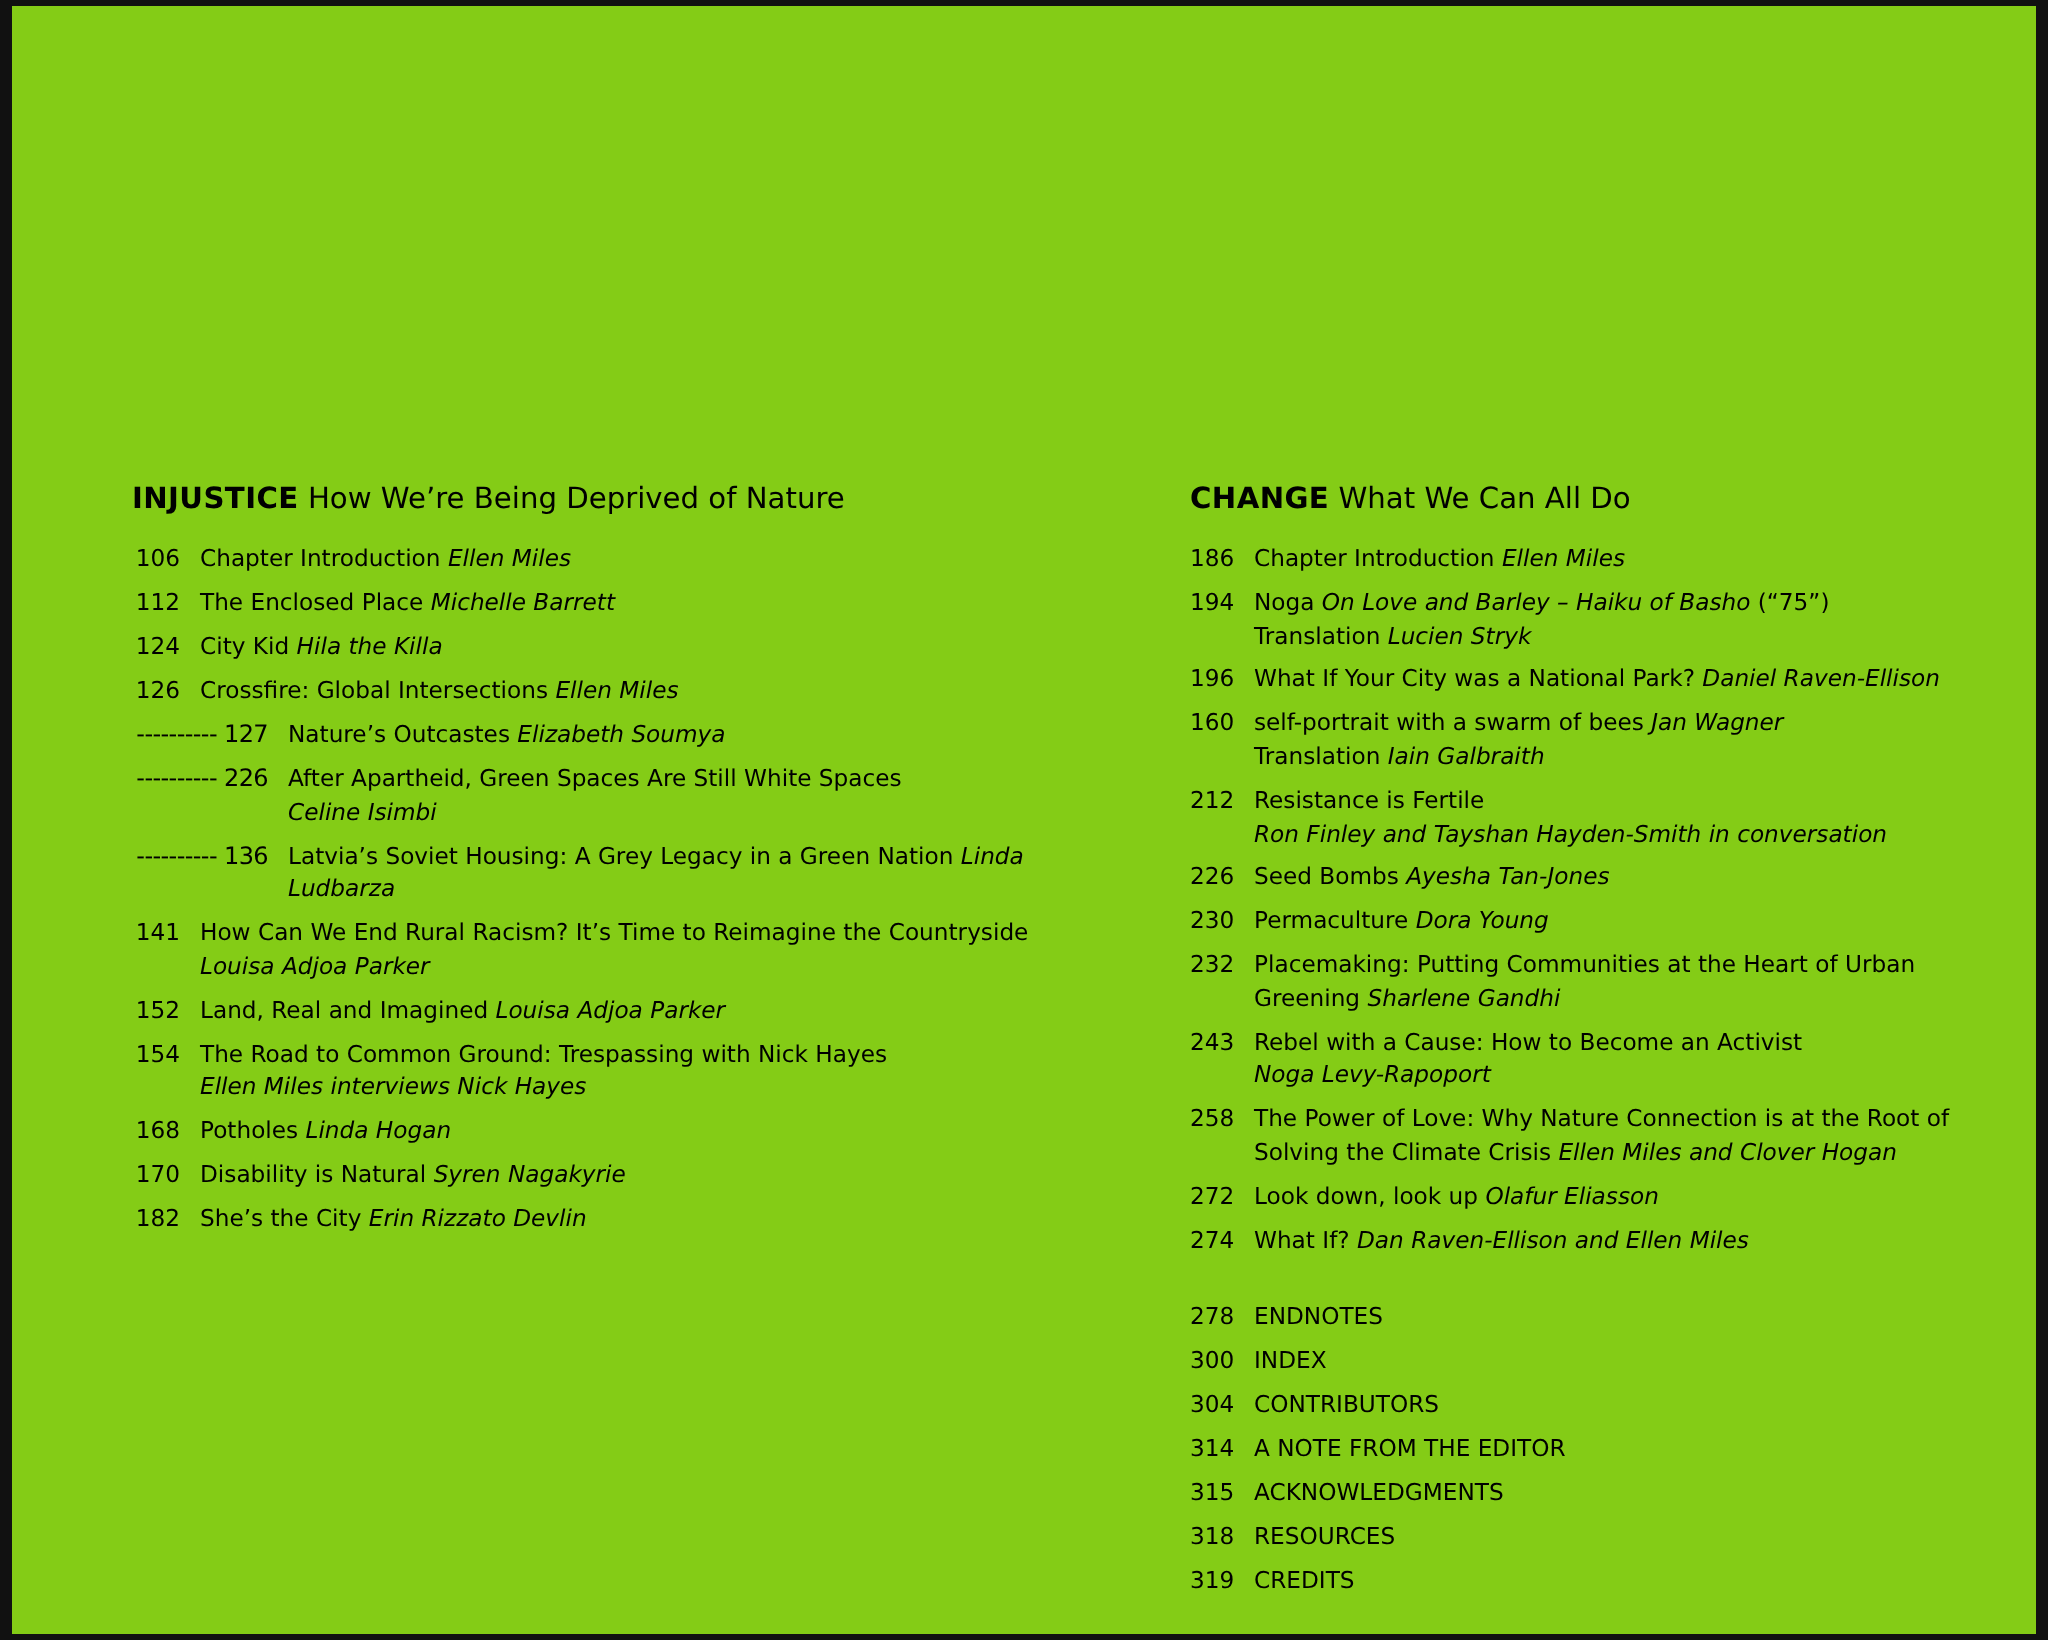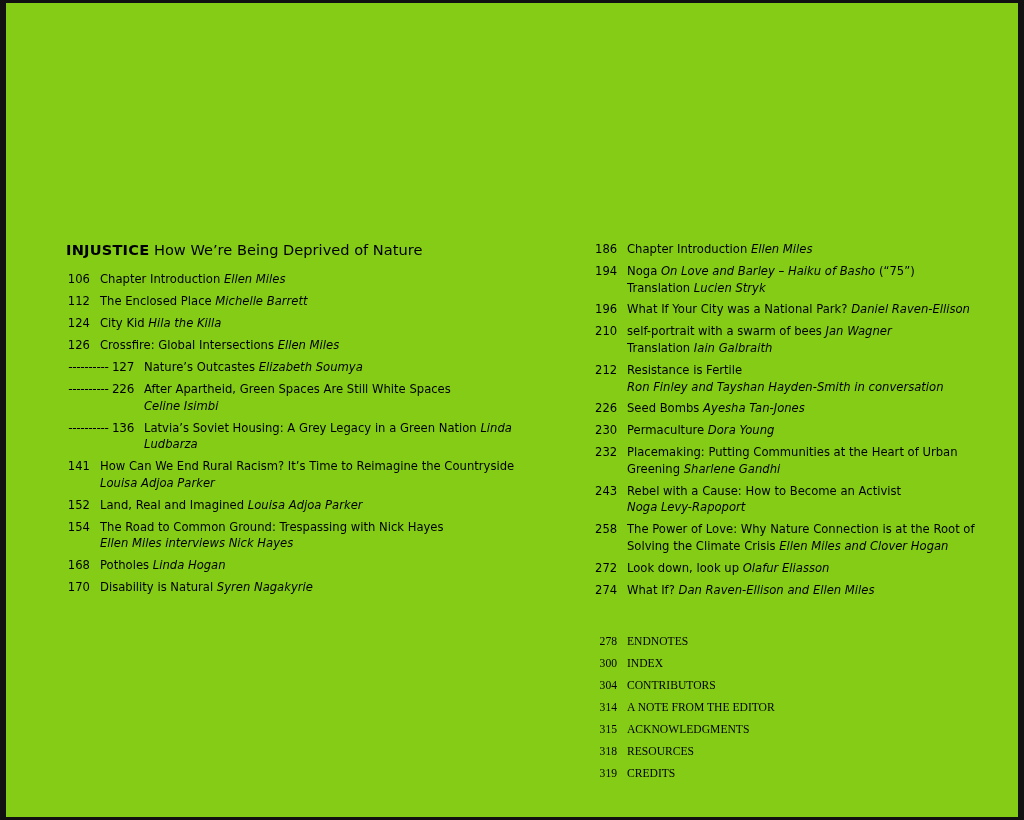--- a/index.html
+++ b/index.html
@@ -82,22 +82,21 @@
     letter-spacing: -0.3px;
     font-size: 12px;
   }
   .title {
     flex: 1 1 auto;
   }
   .title i {
     font-style: italic;
   }
   .backmatter {
-    margin-top: 36px;
-    font-family: Liberation Serif, serif;
+    margin-top: 22px;
   }
   .backmatter .entry {
     margin-bottom: 5.2px;
   }
 </style>
 </head>
 <body>
 
 <div class="page">
   <div class="spread">
@@ -149,38 +148,46 @@
         <span class="title"><span>The Road to Common Ground: Trespassing with Nick Hayes</span><br><i>Ellen Miles interviews Nick Hayes</i></span>
       </div>
       <div class="entry">
         <span class="num">168</span>
         <span class="title"><span>Potholes </span><i>Linda Hogan</i></span>
       </div>
       <div class="entry">
         <span class="num">170</span>
         <span class="title"><span>Disability is Natural </span><i>Syren Nagakyrie</i></span>
       </div>
+      <div class="entry">
+        <span class="num">182</span>
+        <span class="title"><span>She’s the City </span><i>Erin Rizzato Devlin</i></span>
+      </div>
     </div>
 
     <div class="col col-right">
+      <div class="section-head">
+        <span class="bold">CHANGE</span>
+        <span class="rest">What We Can All Do</span>
+      </div>
 
       <div class="entry">
         <span class="num">186</span>
         <span class="title"><span>Chapter Introduction </span><i>Ellen Miles</i></span>
       </div>
       <div class="entry">
         <span class="num">194</span>
         <span class="title"><span>Noga </span><i>On Love and Barley – Haiku of Basho</i><span> (“75”)</span><br><span>Translation </span><i>Lucien Stryk</i></span>
       </div>
       <div class="entry">
         <span class="num">196</span>
         <span class="title"><span>What If Your City was a National Park? </span><i>Daniel Raven-Ellison</i></span>
       </div>
       <div class="entry">
-        <span class="num">210</span>
+        <span class="num">160</span>
         <span class="title"><span>self-portrait with a swarm of bees </span><i>Jan Wagner</i><br><span>Translation </span><i>Iain Galbraith</i></span>
       </div>
       <div class="entry">
         <span class="num">212</span>
         <span class="title"><span>Resistance is Fertile</span><br><i>Ron Finley and Tayshan Hayden-Smith in conversation</i></span>
       </div>
       <div class="entry">
         <span class="num">226</span>
         <span class="title"><span>Seed Bombs </span><i>Ayesha Tan-Jones</i></span>
       </div>

